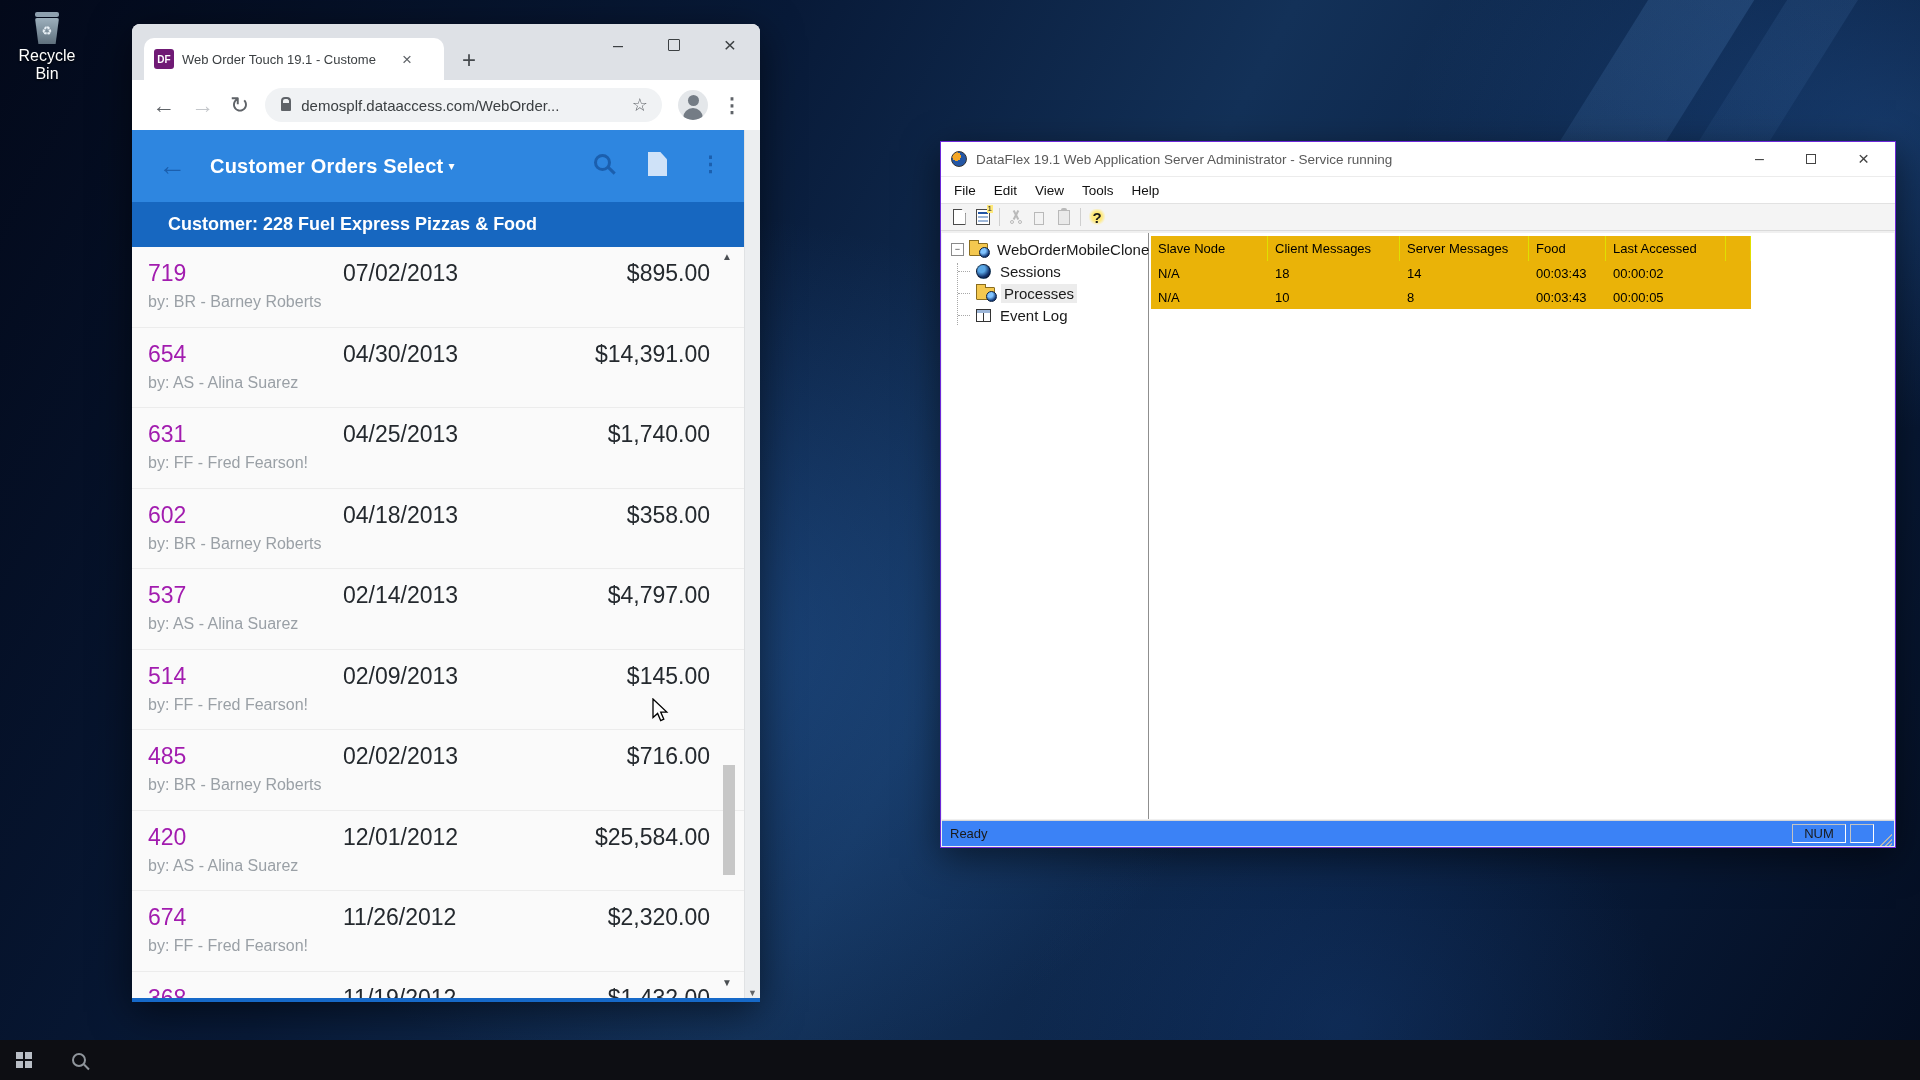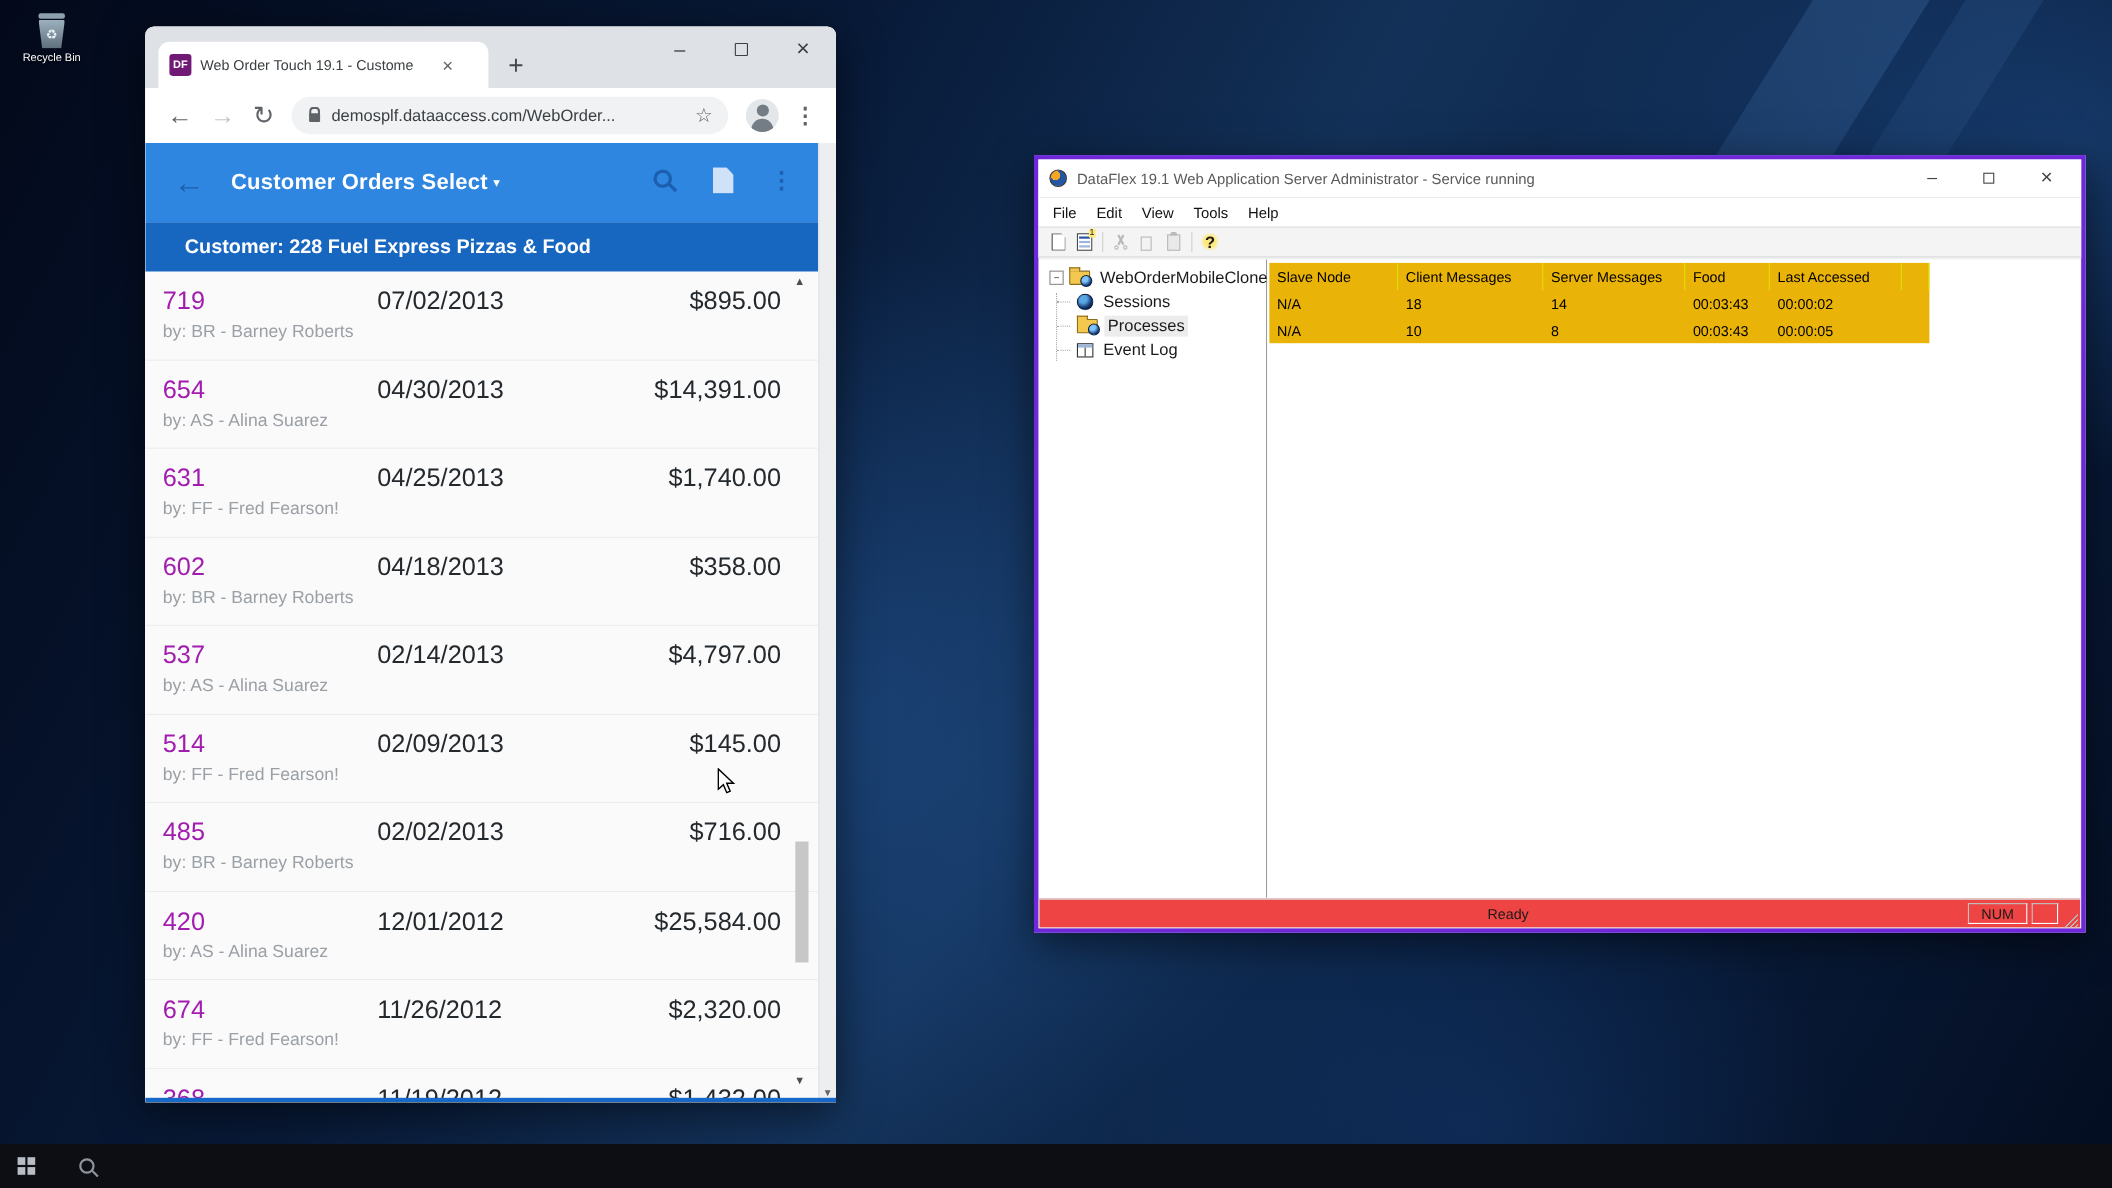--- a/index.html
+++ b/index.html
@@ -15,21 +15,21 @@
   .beam { position:absolute; pointer-events:none; opacity:.18; background:linear-gradient(#6aa6e8,transparent); }
   #beam1 { left:1500px; top:-100px; width:90px; height:700px; transform:rotate(32deg); }
   #beam2 { left:1680px; top:-120px; width:60px; height:600px; transform:rotate(32deg); opacity:.12; }
 
   
   .rbin { position:absolute; left:16px; top:12px; width:62px; text-align:center; }
   .rbin-icon { width:26px; height:32px; margin:0 auto; position:relative; }
   .rbin-lid { width:24px; height:5px; margin:0 auto; background:#8ea0af; border-radius:2px; }
   .rbin-body { width:24px; height:26px; margin:1px auto 0; background:linear-gradient(180deg,#9db0bd,#5f707d);
                clip-path:polygon(0 0,100% 0,86% 100%,14% 100%); border-radius:2px; position:relative; color:#e8f0f6; font-size:12px; line-height:26px; }
-  .rbin-label { margin-top:3px; font-size:10px; color:#fff; text-shadow:0 1px 2px rgba(0,0,0,.9); }
+  .rbin-label { margin-top:3px; font-size:16px; color:#fff; text-shadow:0 1px 2px rgba(0,0,0,.9); }
 
   .taskbar { position:absolute; left:0; bottom:0; width:1920px; height:40px; background:#0d0e13; display:flex; align-items:center; }
   .tb-btn { width:48px; height:40px; display:flex; align-items:center; justify-content:center; }
   .winlogo { display:grid; grid-template-columns:7px 7px; grid-template-rows:7px 7px; gap:2px; }
   .winlogo span { background:#b9bec6; }
   .tsearch { width:14px; height:14px; border:2px solid #8f959c; border-radius:50%; position:relative; margin-left:14px; }
   .tsearch::after { content:""; position:absolute; width:7px; height:2px; background:#8f959c; transform:rotate(45deg); right:-6px; bottom:-3px; }
 
   
   .chrome { position:absolute; left:132px; top:24px; width:628px; height:978px; border-radius:8px 8px 0 0;
@@ -83,21 +83,21 @@
   .o-by   { position:absolute; left:16px;  top:46px; font-size:16px; color:#9aa0a6; }
   .isb-up   { position:absolute; left:590px; top:121px;   font-size:10px; color:#4a4e52; }
   .isb-down { position:absolute; left:590px; bottom:14px; font-size:10px; color:#4a4e52; }
   .isb-thumb{ position:absolute; left:591px; top:635px; width:12px; height:110px; background:#c7c7c7; }
   .v-scrollstrip { position:absolute; right:0; top:0; bottom:0; width:16px; background:#eceef0; border-left:1px solid #e0e2e4; }
   .ssb-down { position:absolute; bottom:4px; left:3px; font-size:9px; color:#606468; }
   .v-bluebar { position:absolute; left:0; right:0; bottom:0; height:4px; background:#1669c8; }
 
   
   .dfwin { position:absolute; left:940px; top:141px; width:956px; height:707px; background:#f0f0f0;
-           border:4px solid #6d28d9; box-shadow:0 10px 34px rgba(0,0,0,.5); }
+           border:1px solid #6d28d9; box-shadow:0 10px 34px rgba(0,0,0,.5); }
   .d-title { height:34px; background:#fff; display:flex; align-items:center; padding:0 10px; }
   .d-appicon { width:16px; height:16px; border-radius:50%; border:1px solid #333;
                background:radial-gradient(circle at 32% 32%, #f5a623 0 32%, #2456a4 33% 100%); flex:none; }
   .d-title-text { font-size:13.5px; color:#5a5a5a; margin-left:9px; white-space:nowrap; }
   .d-controls { margin-left:auto; display:flex; align-items:center; gap:42px; padding-right:16px; }
   .d-wc { color:#444; display:flex; align-items:center; justify-content:center; }
   .d-wc-min { font-size:16px; }
   .d-maxbox { width:10px; height:10px; border:1px solid #444; }
   .d-wc-close { font-size:19px; }
   .d-menubar { height:27px; background:#fff; border-top:1px solid #ececec; display:flex; align-items:center; padding-left:4px; }
@@ -142,22 +142,22 @@
   .ic-eventlog::before { content:""; position:absolute; left:0; top:0; width:100%; height:3px; background:#9db6d8; }
   .ic-eventlog::after { content:""; position:absolute; left:6px; top:3px; width:1px; height:8px; background:#333; }
   .d-treerow .lbl { padding:1px 3px; }
   .d-treerow.sel .lbl { background:#ececec; }
   .d-content { flex:1; background:#fff; position:relative; }
   .d-grid { position:absolute; left:2px; top:3px; width:600px; background:#eab308; font-size:13px; color:#000; }
   .g-row { display:grid; grid-template-columns:117px 132px 129px 77px 120px 25px; height:24px; align-items:center; }
   .g-row.g-head { height:25px; }
   .g-c { padding-left:7px; white-space:nowrap; overflow:hidden; }
   .g-head .g-c { border-right:1px solid #e0e000; height:100%; display:flex; align-items:center; }
-  .d-status { position:absolute; left:1px; right:1px; bottom:1px; height:26px; background:#ef4444; border-top:1px solid #d6d6d6;
-              display:flex; align-items:center; font-size:13px; color:#1a1a1a;text-align:center; }
+  .d-status { position:absolute; left:1px; right:1px; bottom:1px; height:26px; background:#3b82f6; border-top:1px solid #d6d6d6;
+              display:flex; align-items:center; font-size:13px; color:#1a1a1a; }
   .d-ready { margin-left:8px; flex:1; }
   .pane { height:19px; border:1px solid; border-color:#c3c3c3 #fdfdfd #fdfdfd #c3c3c3; display:flex; align-items:center; justify-content:center; margin-right:4px; }
   .pane-num { width:54px; }
   .pane-sm { width:24px; }
   .grip { width:14px; height:14px; margin-right:2px; align-self:flex-end;
           background:linear-gradient(135deg, transparent 0 55%, #b5b5b5 55% 62%, transparent 62% 72%, #b5b5b5 72% 79%, transparent 79% 89%, #b5b5b5 89% 96%, transparent 96%); }
 
   .cursor { position:absolute; left:652px; top:698px; z-index:50; }
 </style>
 </head>

